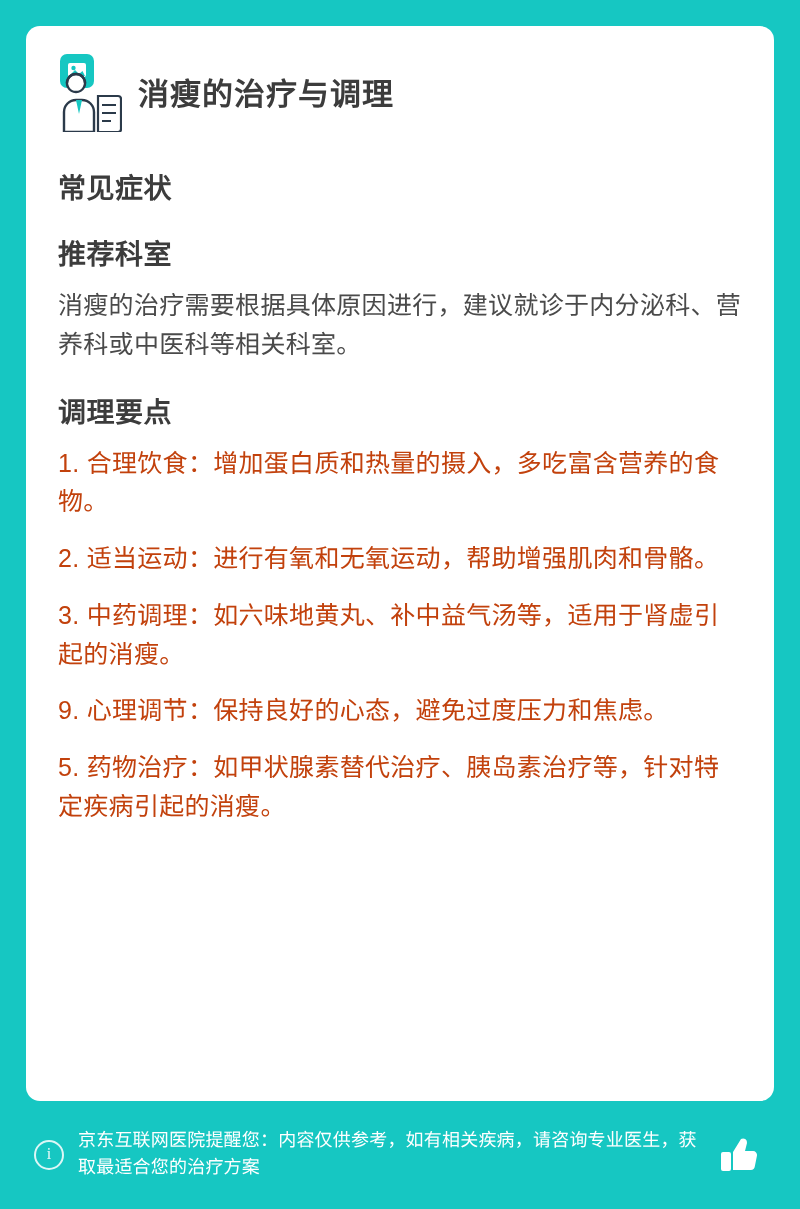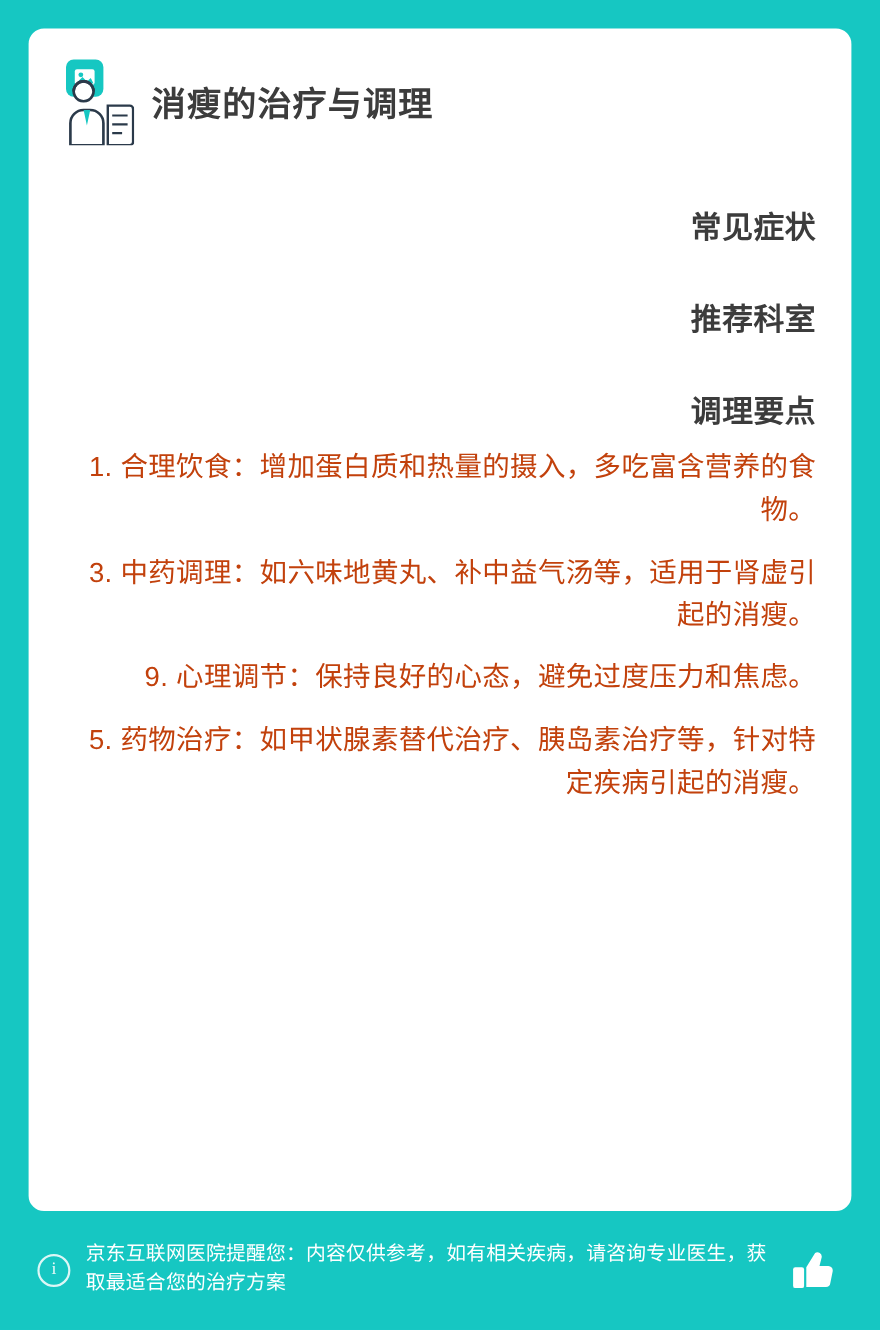--- a/index.html
+++ b/index.html
@@ -46,22 +46,21 @@
   .doc-icon svg { display: block; }
   .doc-title {
     font-size: 31px;
     font-weight: bold;
     color: #3c3c3c;
     letter-spacing: 1px;
     line-height: 1.2;
     padding-top: 22px;
   }
   .section {
-    margin-top: 44px;
-    text-align: right;
+    margin-top: 26px;
   }
   h2.section-head {
     font-size: 28px;
     font-weight: bold;
     color: #3c3c3c;
     margin: 0 0 14px 0;
     letter-spacing: 0.5px;
   }
   p.body-text {
     font-size: 25px;
@@ -148,26 +147,28 @@
       </div>
       <div class="doc-title">消瘦的治疗与调理</div>
     </div>
 
     <div class="section">
       <h2 class="section-head">常见症状</h2>
     </div>
 
     <div class="section">
       <h2 class="section-head">推荐科室</h2>
+      <p class="body-text">消瘦的治疗需要根据具体原因进行，建议就诊于内分泌科、营养科或中医科等相关科室。</p>
     </div>
 
     <div class="section">
       <h2 class="section-head">调理要点</h2>
       <ol class="points">
         <li>1. 合理饮食：增加蛋白质和热量的摄入，多吃富含营养的食物。</li>
+        <li>2. 适当运动：进行有氧和无氧运动，帮助增强肌肉和骨骼。</li>
         <li>3. 中药调理：如六味地黄丸、补中益气汤等，适用于肾虚引起的消瘦。</li>
         <li>9. 心理调节：保持良好的心态，避免过度压力和焦虑。</li>
         <li>5. 药物治疗：如甲状腺素替代治疗、胰岛素治疗等，针对特定疾病引起的消瘦。</li>
       </ol>
     </div>
 
   </div>
 
   <div class="footer">
     <div class="footer-icon">i</div>

